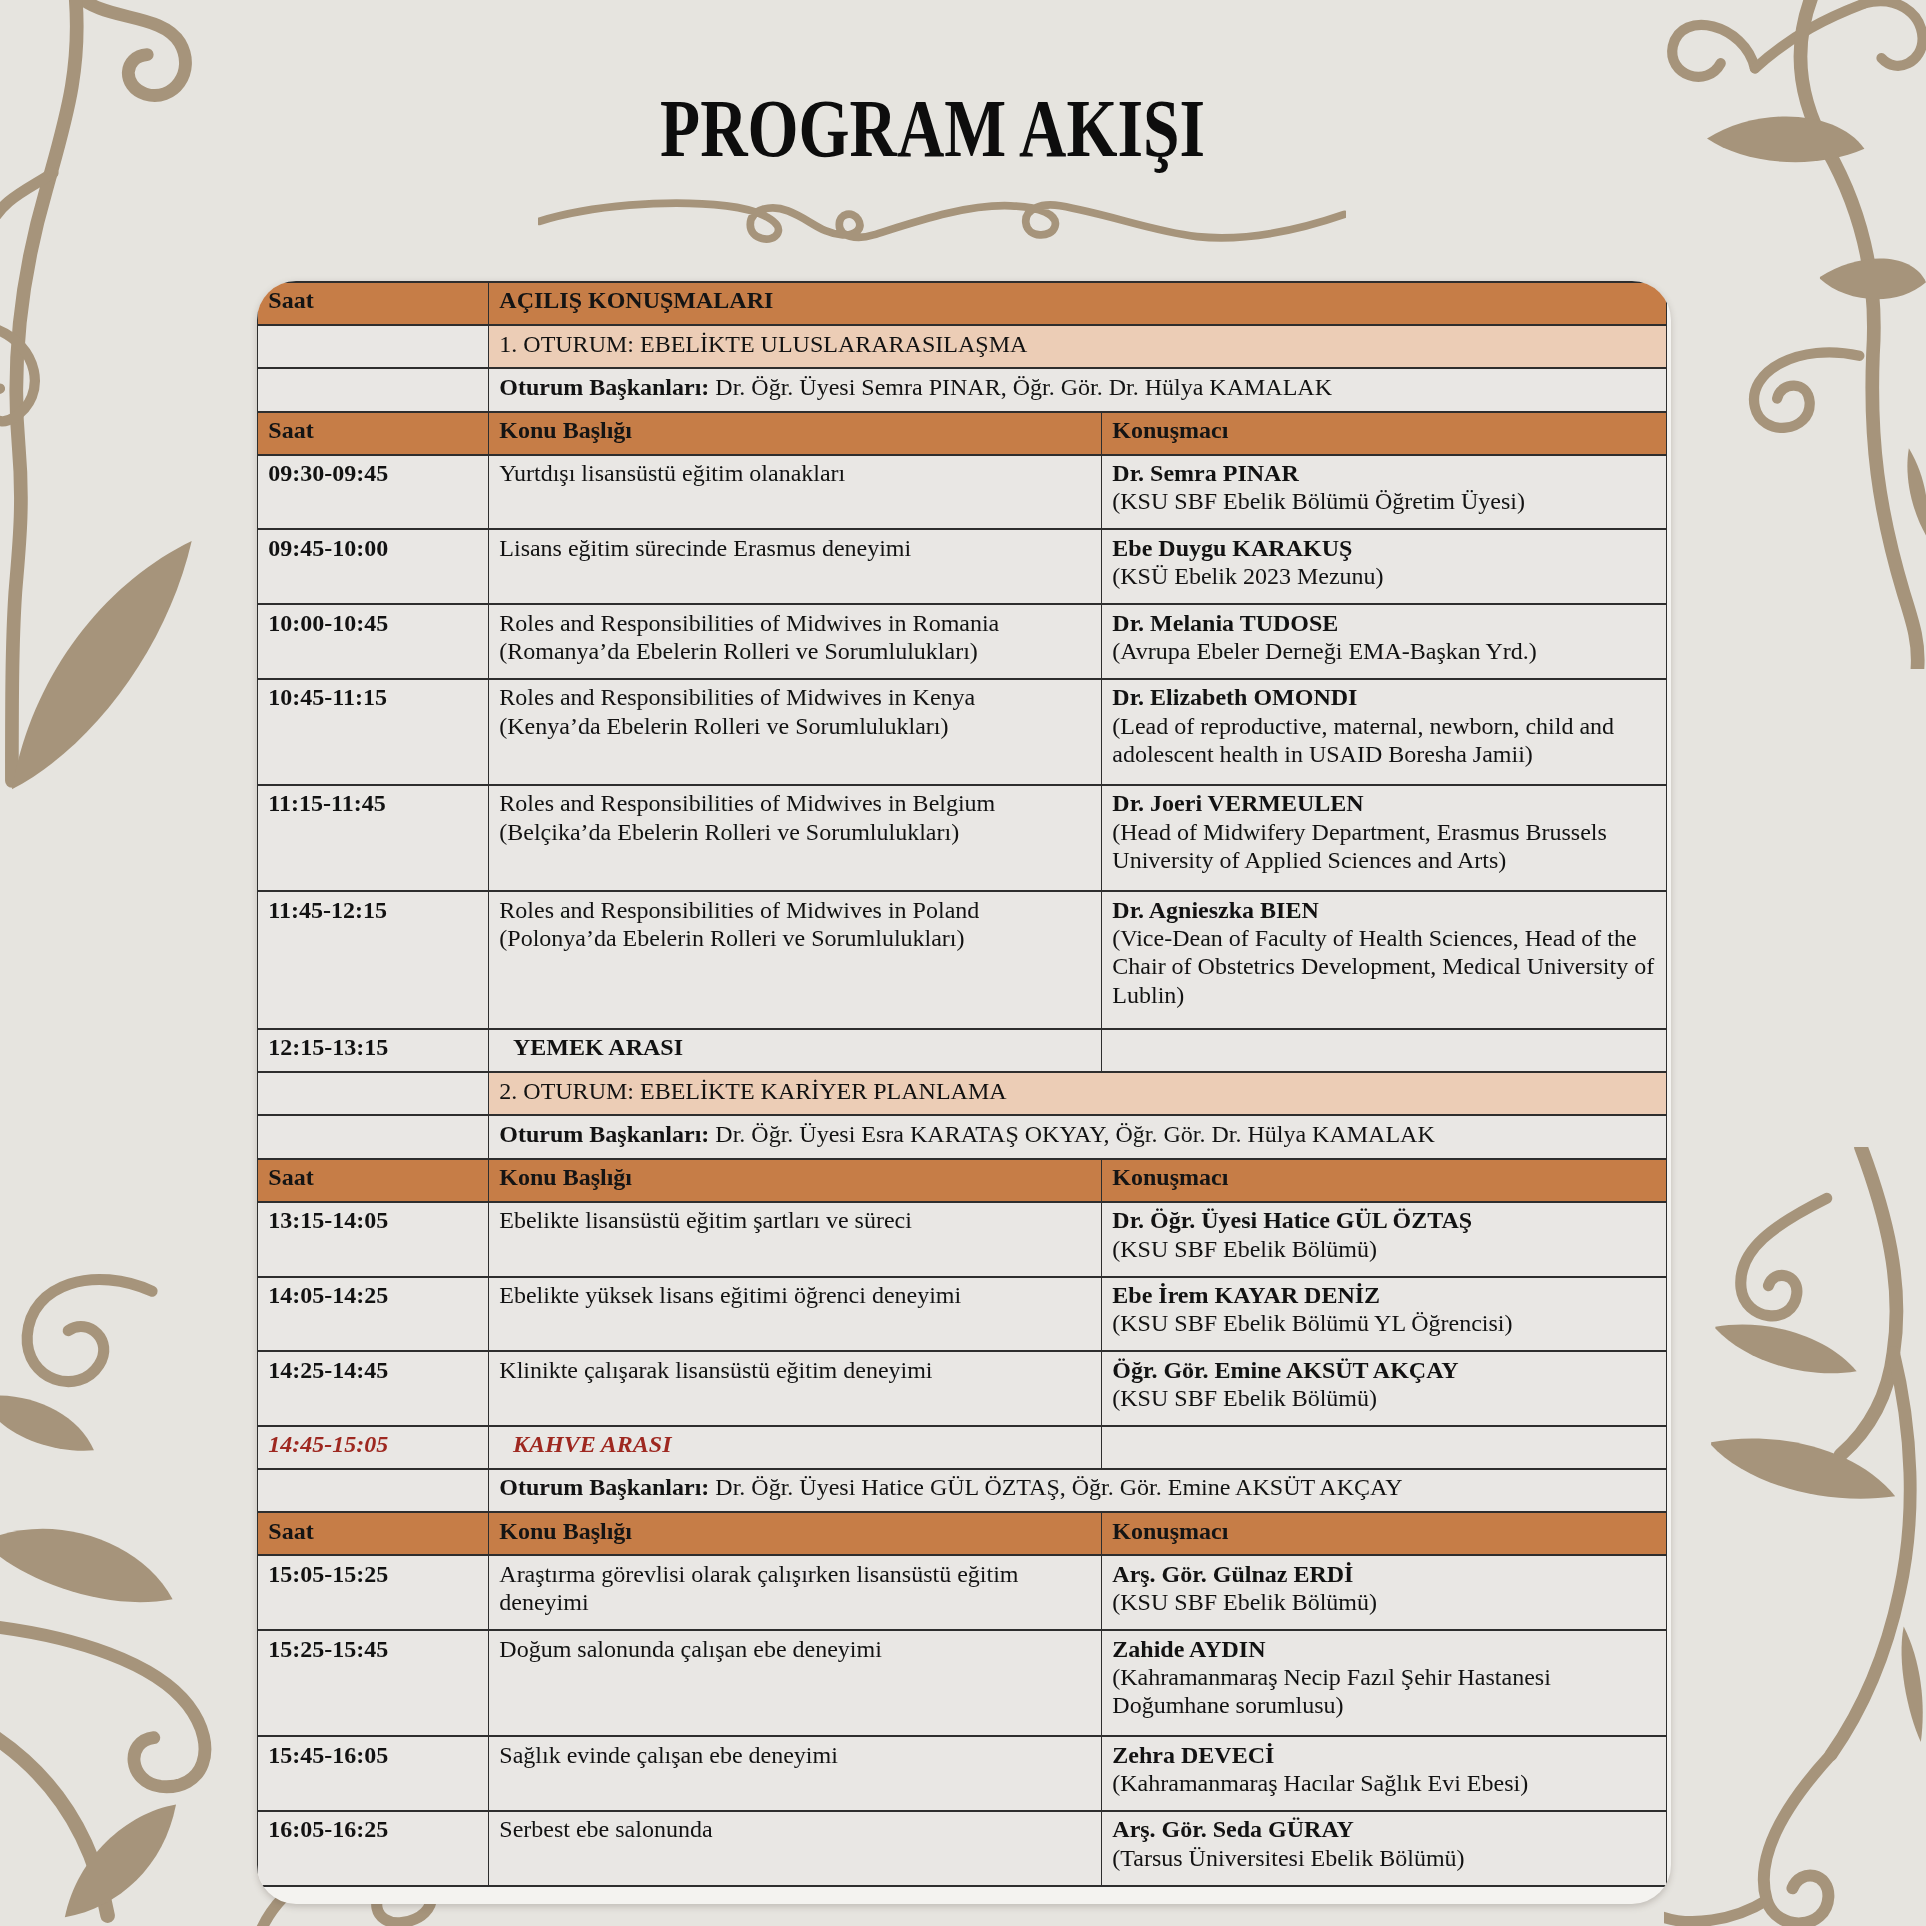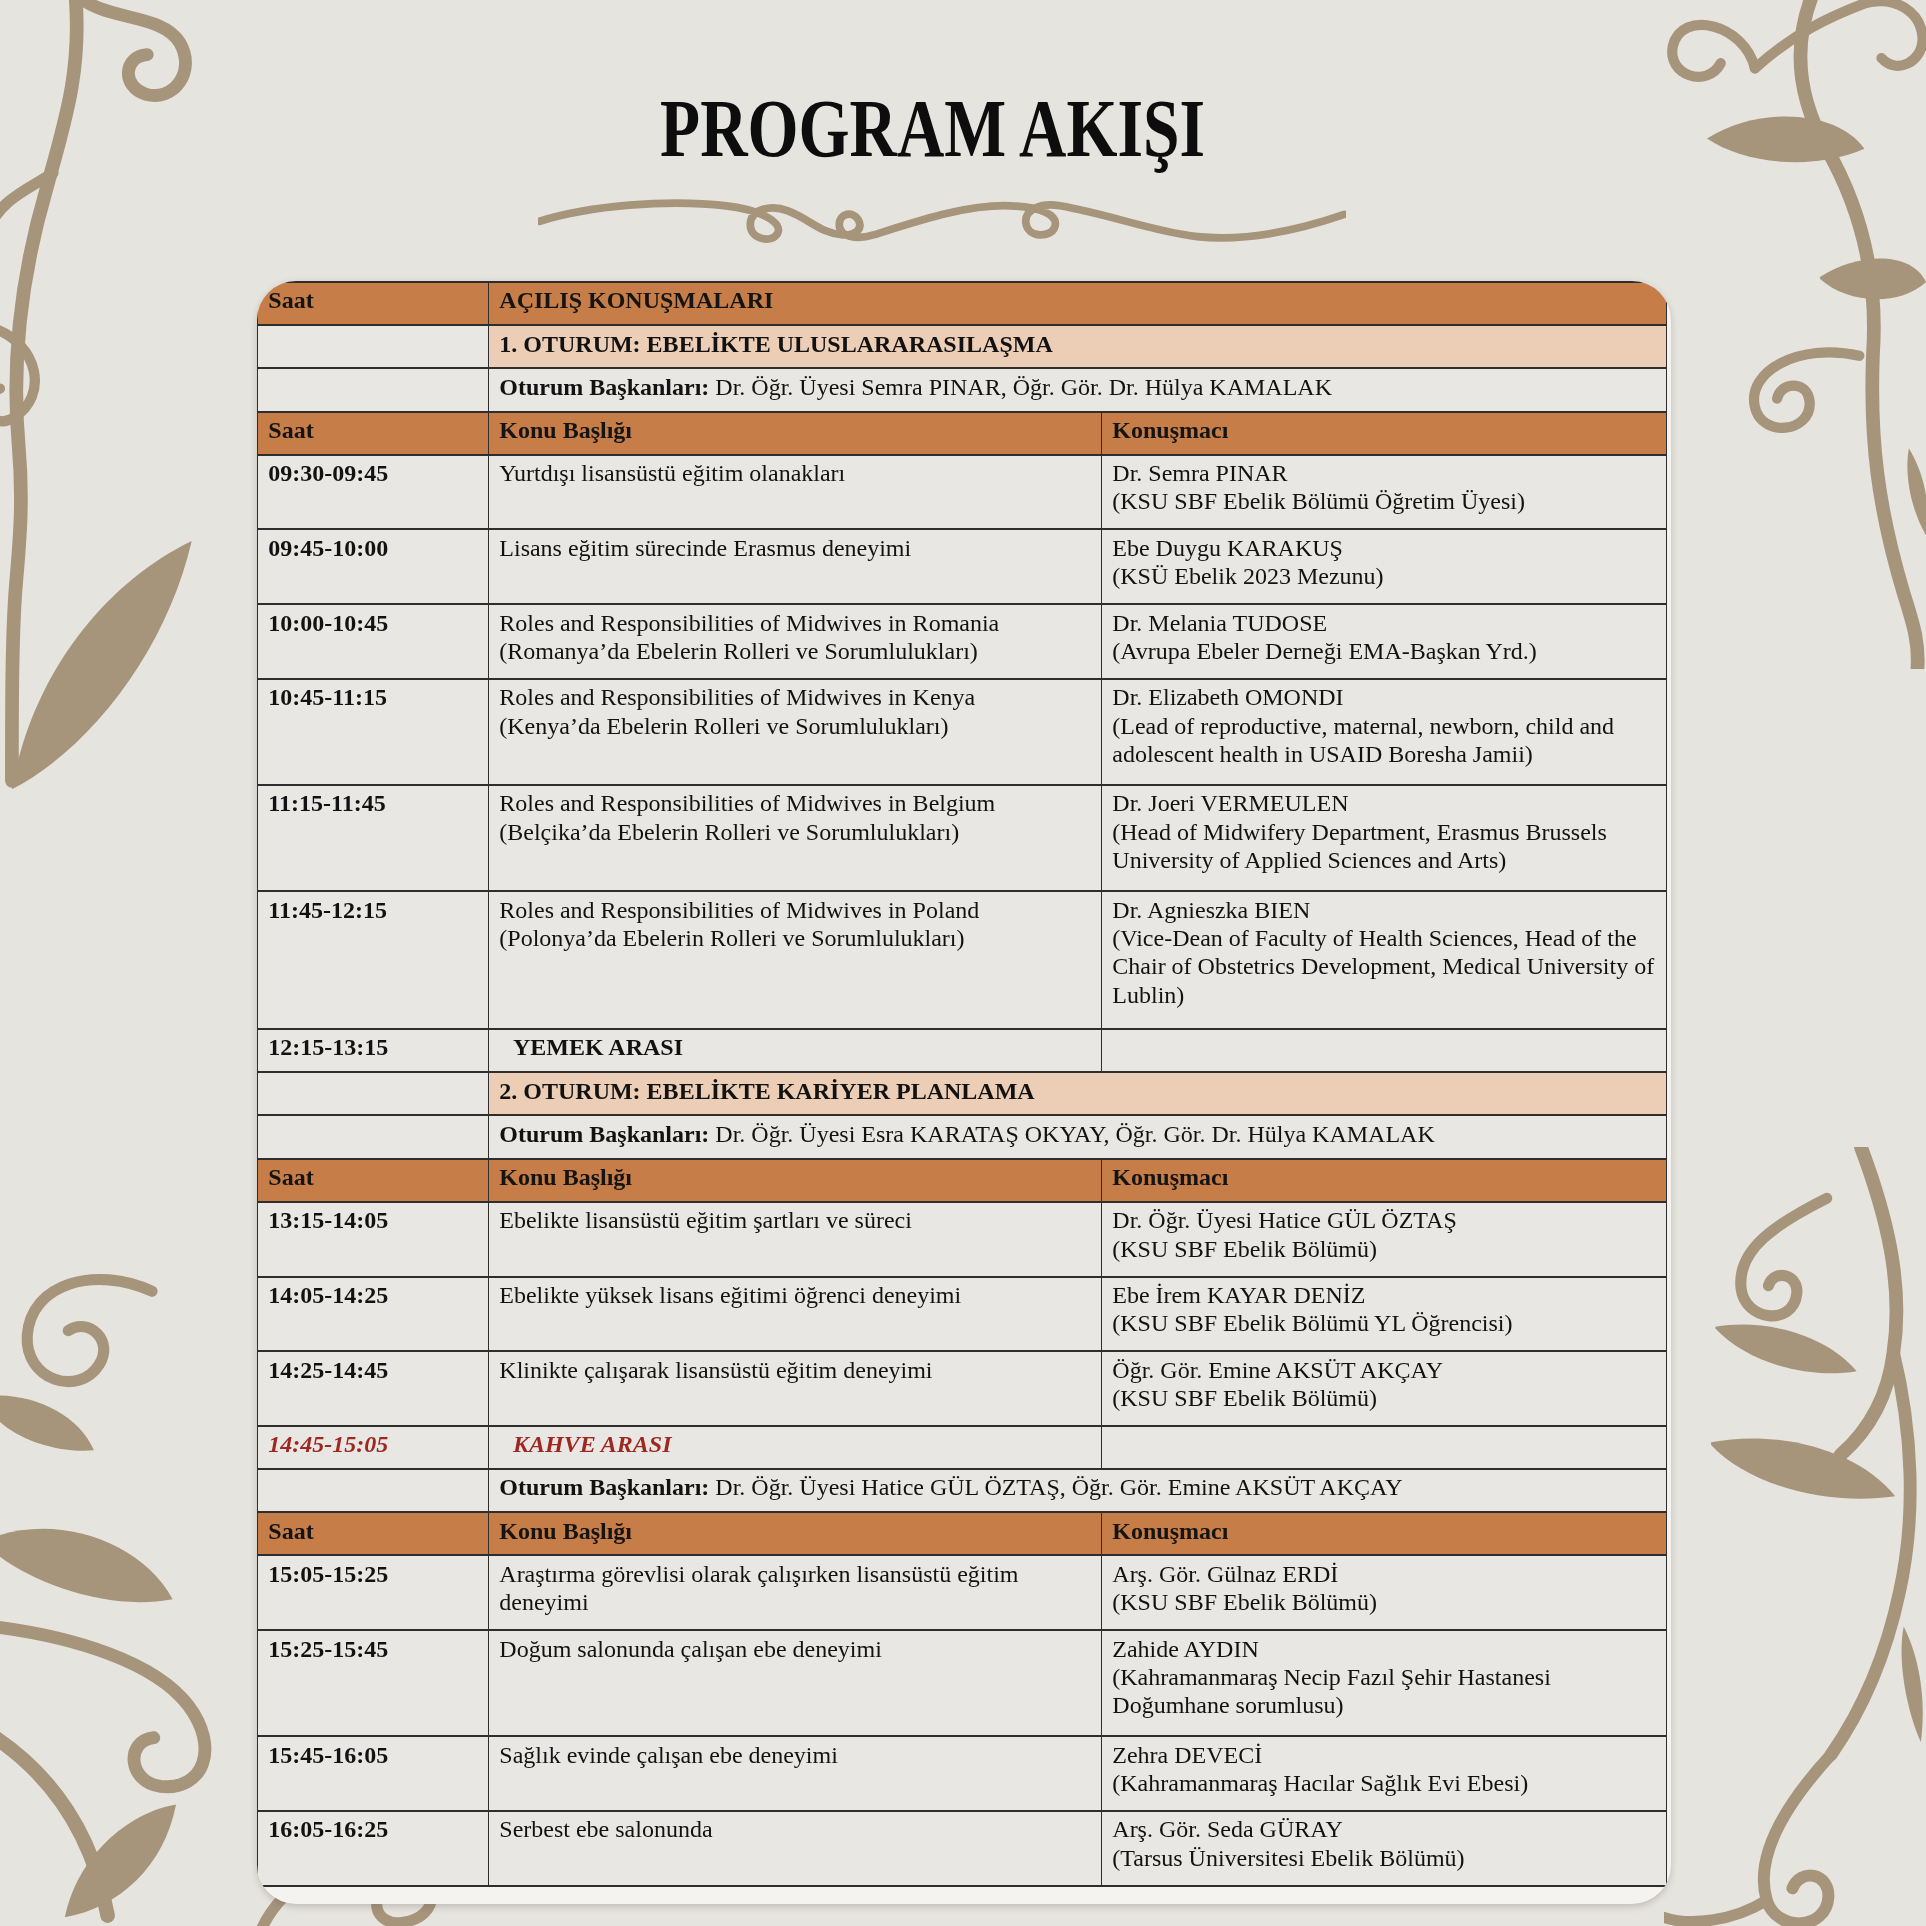--- a/index.html
+++ b/index.html
@@ -32,24 +32,24 @@
   td{
     border:1.7px solid #2e2e2e;border-top-width:2.6px;border-bottom-width:2.6px;
     vertical-align:top;padding:3.4px 10.3px 5.1px 10.3px;
     font-size:24px;line-height:1.18;color:#121212;
     background:#e9e7e4;overflow:hidden;
   }
   tr.hrow td{
     background:var(--orange,#c67d47);
     font-weight:bold;color:#141414;
   }
-  td.banner{background:var(--peach,#eccdb6);font-weight:bold;}
+  td.banner{background:var(--peach,#eccdb6);font-weight:normal;}
   td.time{font-weight:bold;}
   .coffee td{color:var(--break-red,#9e2820);font-style:italic;}
-  .speaker-name{font-weight:normal;}
+  .speaker-name{font-weight:bold;}
   td.brk{font-weight:bold;padding-left:24px;}
   .chair-label{font-weight:bold;}
 </style>
 </head>
 <body>
 
 <svg class="decor" style="left:-6.8px;top:-6.8px;" width="257" height="882" viewBox="0 0 300 1030">
   <g fill="none" stroke="#a6947b">
     <path stroke-width="15" d="M96,0 C 128,34 196,22 218,58 C 238,92 210,128 178,118 C 150,109 152,74 180,72"></path>
     <path stroke-width="16" d="M96,0 C 104,90 84,150 62,230 C 30,340 22,440 30,530 C 36,600 30,650 26,700 C 22,760 22,830 22,920"></path>

